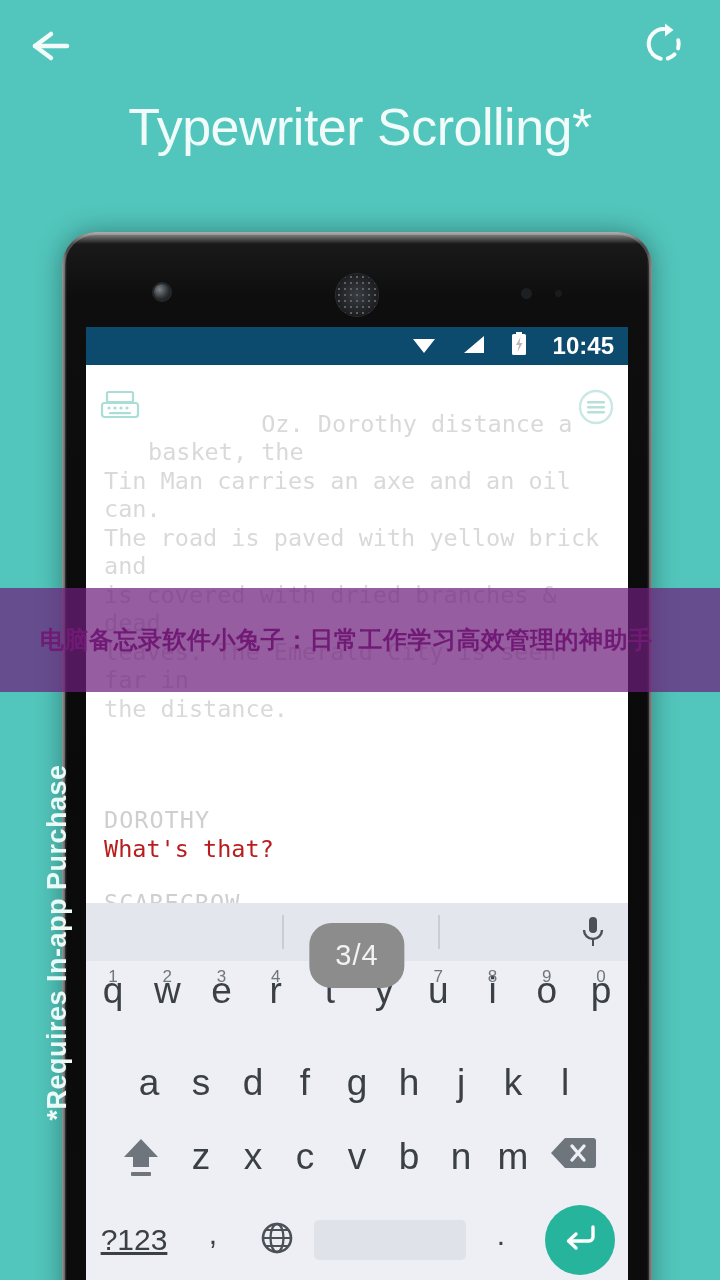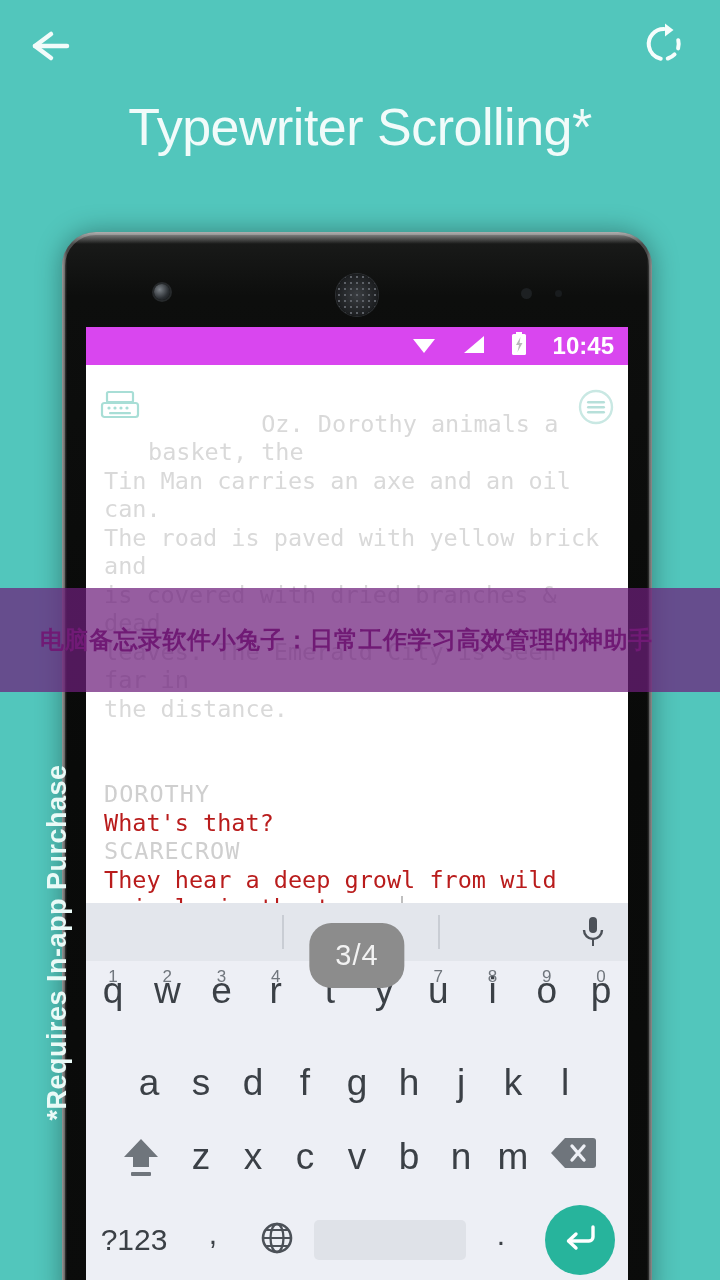--- a/index.html
+++ b/index.html
@@ -111,21 +111,21 @@
   
   #screen{
     position:absolute; left:24px; top:95px;
     width:542px; height:955px;
     background:#ffffff;
     overflow:hidden;
   }
 
   
   #status-bar{
-    height:38px; background:#d946ef;
+    height:38px; background:#0c4a6e;
     display:flex; align-items:center; justify-content:flex-end;
     padding-right:14px; gap:26px;
   }
   #status-time{
     color:#ffffff; font-size:24px; font-weight:700; letter-spacing:0;
   }
 
   
   #editor{
     position:relative;
@@ -142,21 +142,21 @@
   .doc-text{
     font-family:"DejaVu Sans Mono","Liberation Mono",monospace;
     font-size:23.5px;
     line-height:28.5px;
     color:#d8d8d8;
     white-space:pre-wrap;
     word-break:normal;
   }
   #para-top{ padding-left:44px; text-indent:0; color:#d9d9d9; }
   #para-top .rest{ margin-left:-44px; display:block; }
-  .blk{ }
+  .blk{ margin-top:26px; }
   .speaker{ color:#cfcfcf; letter-spacing:1px; }
   .line{ color:#b91c1c; }
   .line.faded{ color:#e4e4e4; }
   #caret{
     display:inline-block; width:2px; height:24px; background:#bfbfbf;
     vertical-align:-4px;
   }
 
   
   #keyboard{
@@ -200,21 +200,21 @@
     font-size:17px; color:#70767d; font-weight:400;
   }
   #krow2 .key, #krow3 .key{ max-width:52px; }
   #krow2{ padding-left:26px; padding-right:26px; }
 
   .keywide{ flex:0 0 68px; display:flex; align-items:center; justify-content:center; }
 
   
   #krow4{ align-items:center; padding-top:0; }
   #key-sym{
-    flex:0 0 96px; text-align:center; color:#3b4046; font-size:30px; cursor:pointer;
+    flex:0 0 96px; text-align:center; color:#3b4046; font-size:30px; cursor:pointer;text-decoration:underline;
   }
   #key-comma{
     flex:0 0 62px; text-align:center; color:#3b4046; font-size:30px; cursor:pointer;
     padding-bottom:12px;
   }
   #key-globe{ flex:0 0 66px; display:flex; align-items:center; justify-content:center; cursor:pointer; }
   #key-space{
     flex:1 1 auto; height:40px; margin:0 4px;
     background:#dfe2e8; border-radius:5px; position:relative; cursor:pointer;
   }
@@ -330,21 +330,21 @@
       <span id="menu-icon">
         <svg width="40" height="40" viewBox="0 0 40 40" fill="none">
           <circle cx="20" cy="20" r="16" stroke="#c9e8e3" stroke-width="2.4"></circle>
           <rect x="11" y="14" width="18" height="2.4" rx="1.2" fill="#b7e0da"></rect>
           <rect x="11" y="19" width="18" height="2.4" rx="1.2" fill="#b7e0da"></rect>
           <rect x="11" y="24" width="18" height="2.4" rx="1.2" fill="#b7e0da"></rect>
         </svg>
       </span>
 
       <div id="para-top" class="doc-text">
-        <span>Oz. Dorothy animals a basket, the</span><span class="rest">Tin Man carries an axe and an oil can.
+        <span>Oz. Dorothy distance a basket, the</span><span class="rest">Tin Man carries an axe and an oil can.
 The road is paved with yellow brick and
 is covered with dried branches &amp; dead
 leaves. The Emerald City is seen far in
 the distance.</span>
       </div>
 
       <div class="blk">
         <div class="doc-text speaker">DOROTHY</div>
         <div class="doc-text line">What's that?</div>
       </div>

